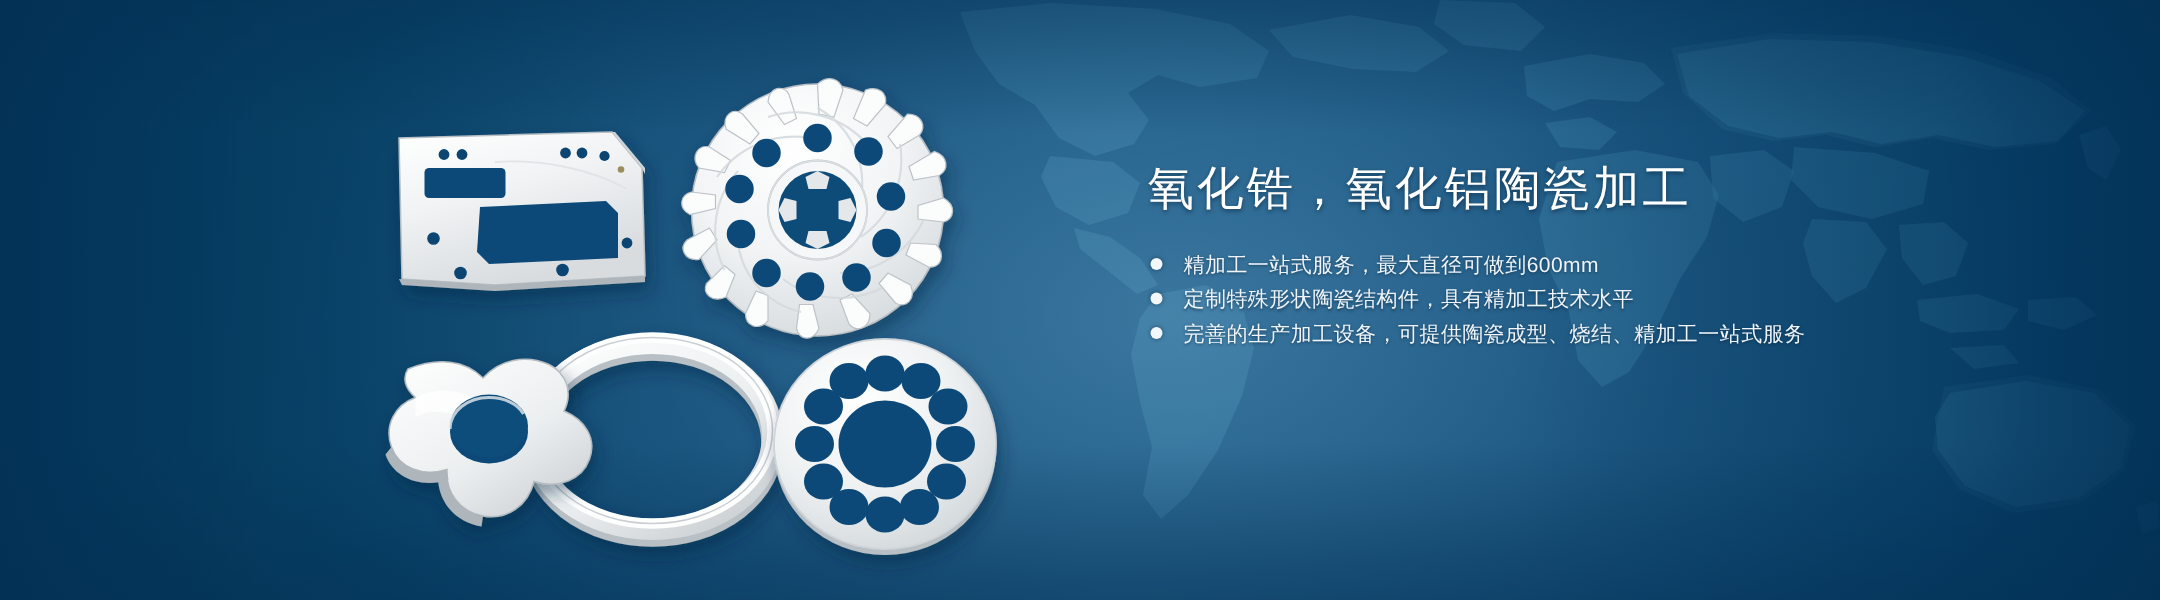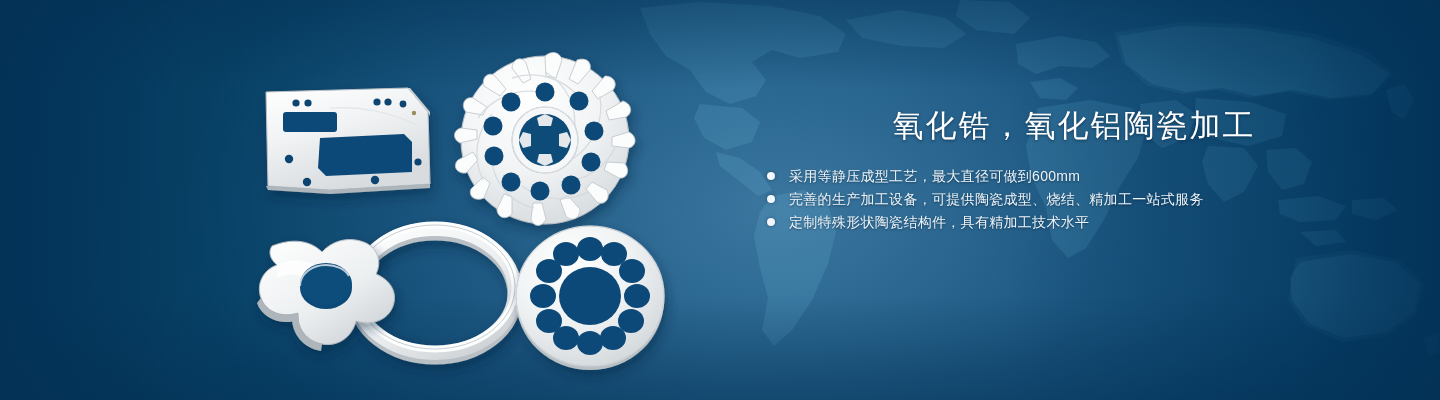--- a/index.html
+++ b/index.html
@@ -36,21 +36,20 @@
 
   
   #copy{
     position:absolute;left:763px;top:106px;width:620px;
   }
   #headline{
     font-size:31px;line-height:40px;color:#ffffff;letter-spacing:2px;
     font-weight:400;white-space:nowrap;
     text-shadow:0 1px 3px rgba(0,24,48,.55);
     margin:0 0 22px 2px;
-    text-align:center;
   }
   ul#bullets{list-style:none;margin:0;padding:0;}
   ul#bullets li{
     position:relative;
     padding-left:26px;
     margin-bottom:7px;
     font-size:14px;line-height:16px;color:#eef4f9;letter-spacing:.3px;
     white-space:nowrap;
     text-shadow:0 1px 2px rgba(0,22,44,.5);
   }
@@ -266,19 +265,19 @@
           <ellipse cx="566" cy="254" rx="13" ry="12"></ellipse>
         </g>
         <ellipse cx="590" cy="296" rx="74" ry="70" fill="none" stroke="#dfe4e7" stroke-width="1.2" opacity=".6"></ellipse>
       </g>
     </svg>
   </div>
 
   <div id="copy">
     <h1 id="headline">氧化锆，氧化铝陶瓷加工</h1>
     <ul id="bullets">
-      <li><span class="dot"></span><span>采用等静压成型工艺，最大直径可做到600mm</span></li>
+      <li><span class="dot"></span><span>精加工一站式服务，最大直径可做到600mm</span></li>
+      <li><span class="dot"></span><span>定制特殊形状陶瓷结构件，具有精加工技术水平</span></li>
       <li><span class="dot"></span><span>完善的生产加工设备，可提供陶瓷成型、烧结、精加工一站式服务</span></li>
-      <li><span class="dot"></span><span>定制特殊形状陶瓷结构件，具有精加工技术水平</span></li>
     </ul>
   </div>
 
 </div>
 
 </body></html>

